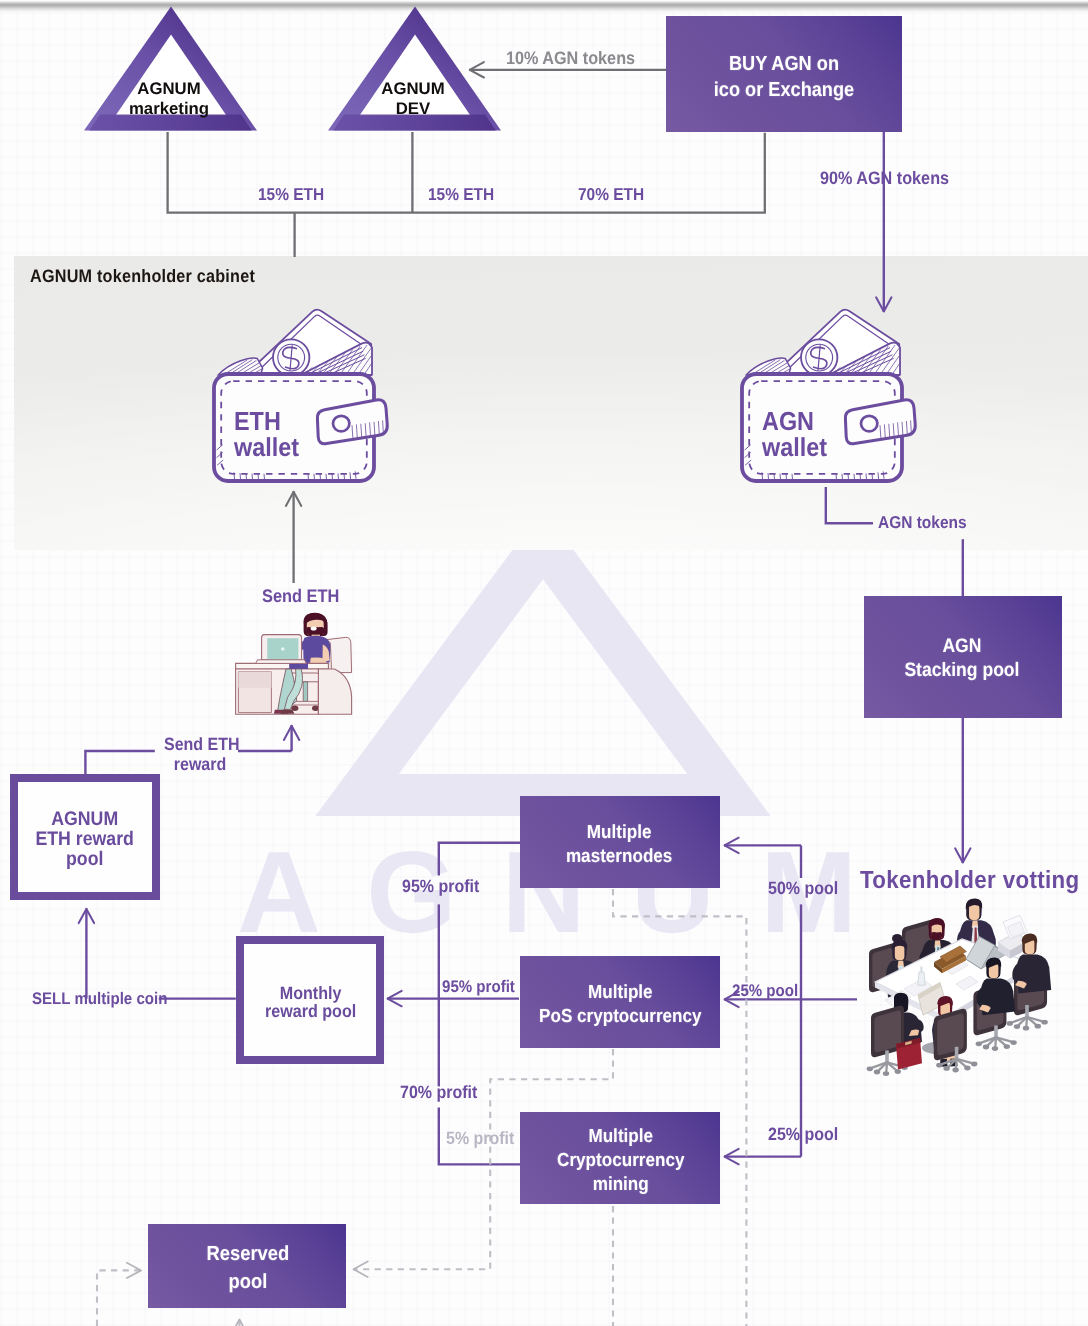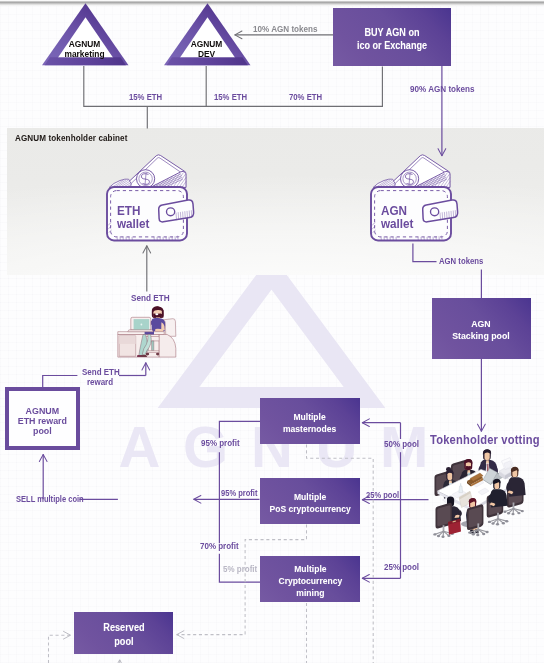--- a/index.html
+++ b/index.html
@@ -539,20 +539,24 @@
     <div><span>Reserved</span><br>
     <span>pool</span></div>
   </div>
 
   <div class="obox" style="left:5.1px;top:387.4px;width:75.2px;height:62.8px;font-size:9.85px;line-height:.97;">
     <div><span>AGNUM</span><br>
     <span>ETH reward</span><br>
     <span>pool</span></div>
   </div>
 
+  <div class="obox" style="left:117.9px;top:468px;width:74.5px;height:63.7px;font-size:8.95px;line-height:1.03;">
+    <div><span>Monthly</span><br>
+    <span>reward pool</span></div>
+  </div>
 
   <div class="lbl glabel" style="left:253px;top:24px;font-size:9.0px;">10% AGN tokens</div>
   <div class="lbl plabel" style="left:409.7px;top:84.2px;font-size:9.0px;">90% AGN tokens</div>
   <div class="lbl plabel" style="left:129.1px;top:93.2px;font-size:8.6px;">15% ETH</div>
   <div class="lbl plabel" style="left:214.2px;top:93.2px;font-size:8.6px;">15% ETH</div>
   <div class="lbl plabel" style="left:288.8px;top:93.2px;font-size:8.6px;">70% ETH</div>
   <div class="lbl plabel" style="left:438.7px;top:257.2px;font-size:8.6px;">AGN tokens</div>
   <div class="lbl plabel" style="left:130.5px;top:293.0px;font-size:9.1px;">Send ETH</div>
   <div class="lbl plabel" style="left:82.0px;top:367.6px;font-size:8.9px;text-align:center;width:40px;">
     <span>Send ETH</span><br>

